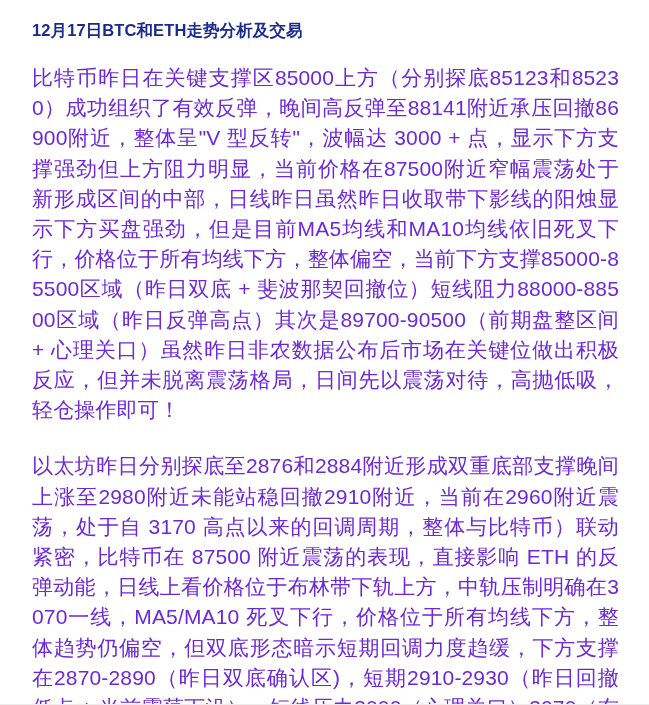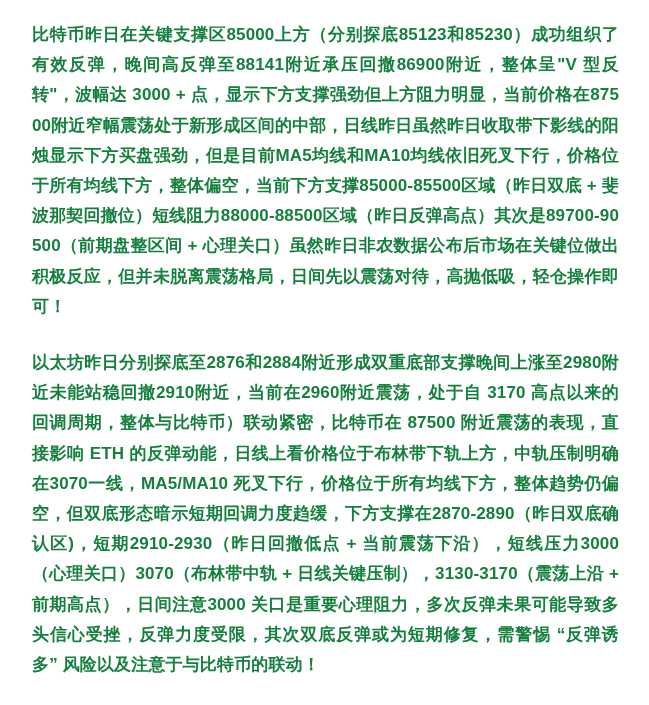--- a/index.html
+++ b/index.html
@@ -35,24 +35,24 @@
     white-space: nowrap;
   }
 
   .article-body {
     padding: 0 30px 0 32px;
     margin-top: 20px;
   }
 
   .para {
     margin: 0 0 26px 0;
-    font-size: 17px;
+    font-size: 21px;
     line-height: 30.2px;
-    font-weight: 700;
-    color: #15803d;
+    font-weight: 400;
+    color: #6d28d9;
     text-align: justify;
     text-justify: inter-ideograph;
     letter-spacing: 0.15px;
     word-break: break-all;
   }
 
   .para:last-child {
     margin-bottom: 16px;
   }
 
@@ -63,20 +63,21 @@
     bottom: 0;
     height: 1px;
     background: #ececec;
   }
 </style>
 </head>
 <body>
 
 <div class="article">
 
+  <h1 class="article-title">12月17日BTC和ETH走势分析及交易</h1>
 
   <div class="article-body">
 
     <p class="para">比特币昨日在关键支撑区85000上方（分别探底85123和85230）成功组织了有效反弹，晚间高反弹至88141附近承压回撤86900附近，整体呈"V 型反转"，波幅达 3000 + 点，显示下方支撑强劲但上方阻力明显，当前价格在87500附近窄幅震荡处于新形成区间的中部，日线昨日虽然昨日收取带下影线的阳烛显示下方买盘强劲，但是目前MA5均线和MA10均线依旧死叉下行，价格位于所有均线下方，整体偏空，当前下方支撑85000-85500区域（昨日双底 + 斐波那契回撤位）短线阻力88000-88500区域（昨日反弹高点）其次是89700-90500（前期盘整区间 + 心理关口）虽然昨日非农数据公布后市场在关键位做出积极反应，但并未脱离震荡格局，日间先以震荡对待，高抛低吸，轻仓操作即可！</p>
 
     <p class="para">以太坊昨日分别探底至2876和2884附近形成双重底部支撑晚间上涨至2980附近未能站稳回撤2910附近，当前在2960附近震荡，处于自 3170 高点以来的回调周期，整体与比特币）联动紧密，比特币在 87500 附近震荡的表现，直接影响 ETH 的反弹动能，日线上看价格位于布林带下轨上方，中轨压制明确在3070一线，MA5/MA10 死叉下行，价格位于所有均线下方，整体趋势仍偏空，但双底形态暗示短期回调力度趋缓，下方支撑在2870-2890（昨日双底确认区)，短期2910-2930（昨日回撤低点 + 当前震荡下沿），短线压力3000（心理关口）3070（布林带中轨 + 日线关键压制），3130-3170（震荡上沿 + 前期高点），日间注意3000 关口是重要心理阻力，多次反弹未果可能导致多头信心受挫，反弹力度受限，其次双底反弹或为短期修复，需警惕 “反弹诱多” 风险以及注意于与比特币的联动！</p>
 
   </div>
 
   <div class="bottom-rule"></div>

